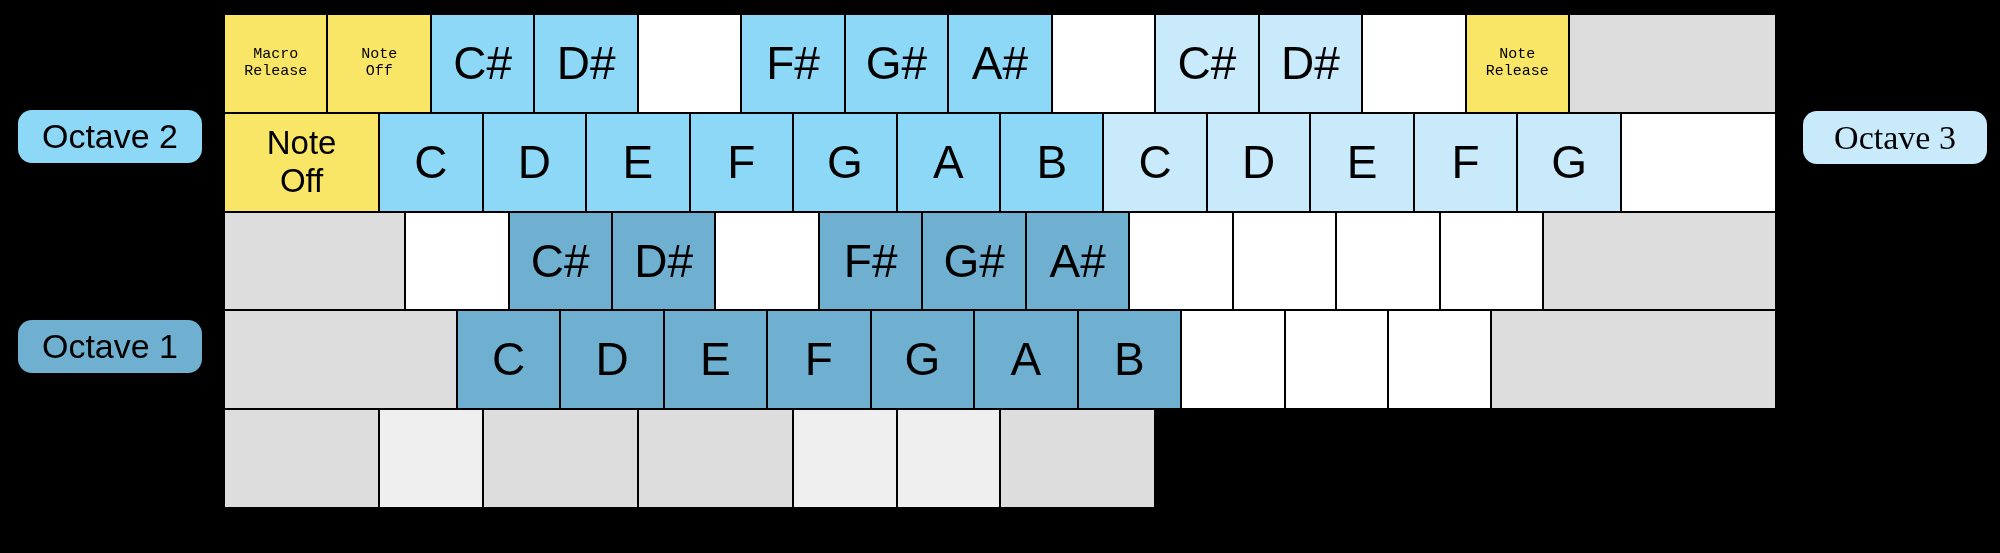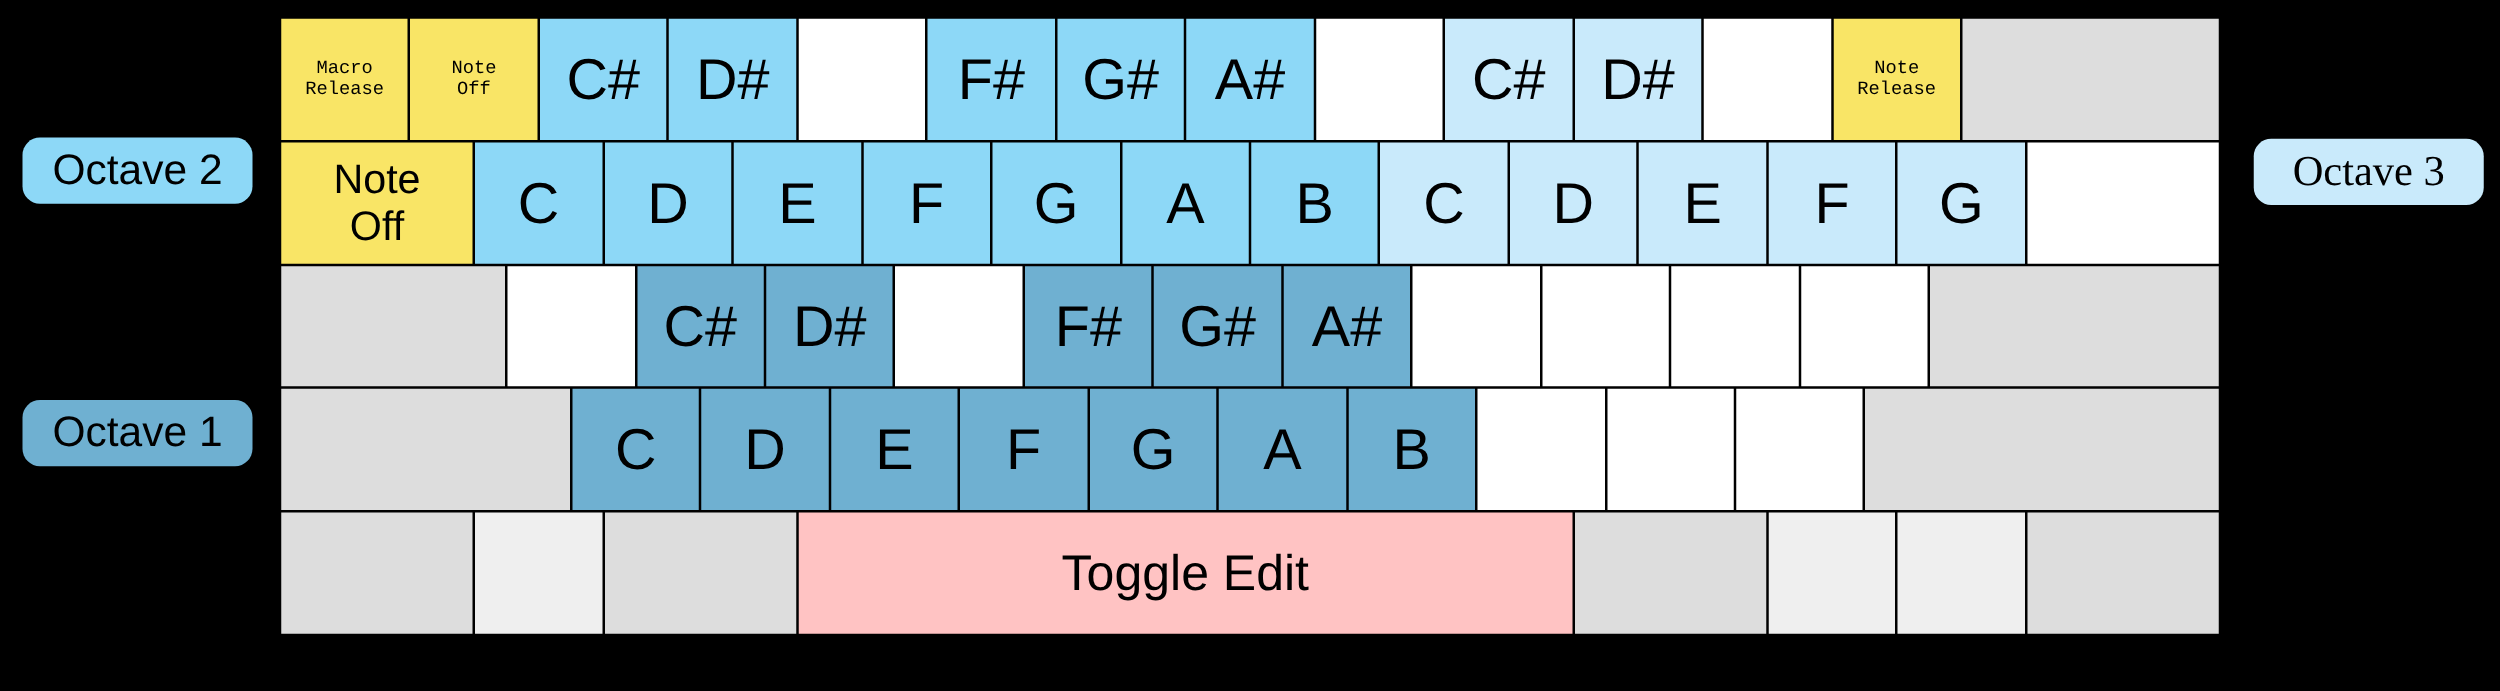--- a/index.html
+++ b/index.html
@@ -107,19 +107,18 @@
       <div class="key sz-note" style="grid-column: span 4; background: rgb(111, 176, 209);">B</div>
       <div class="key" style="grid-column: span 4; background: rgb(255, 255, 255);"></div>
       <div class="key" style="grid-column: span 4; background: rgb(255, 255, 255);"></div>
       <div class="key" style="grid-column: span 4; background: rgb(255, 255, 255);"></div>
       <div class="key" style="grid-column: span 11; background: rgb(221, 221, 221);"></div>
     </div>
     <div class="kb-row">
       <div class="key" style="grid-column: span 6; background: rgb(221, 221, 221);"></div>
       <div class="key" style="grid-column: span 4; background: rgb(239, 239, 239);"></div>
       <div class="key" style="grid-column: span 6; background: rgb(221, 221, 221);"></div>
-      <div class="key sz-large" style="grid-column: span 24; background: rgb(255, 195, 195);">Toggle Edit</div>
       <div class="key" style="grid-column: span 6; background: rgb(221, 221, 221);"></div>
       <div class="key" style="grid-column: span 4; background: rgb(239, 239, 239);"></div>
       <div class="key" style="grid-column: span 4; background: rgb(239, 239, 239);"></div>
       <div class="key" style="grid-column: span 6; background: rgb(221, 221, 221);"></div>
     </div>
   </div>
 
 </body></html>

